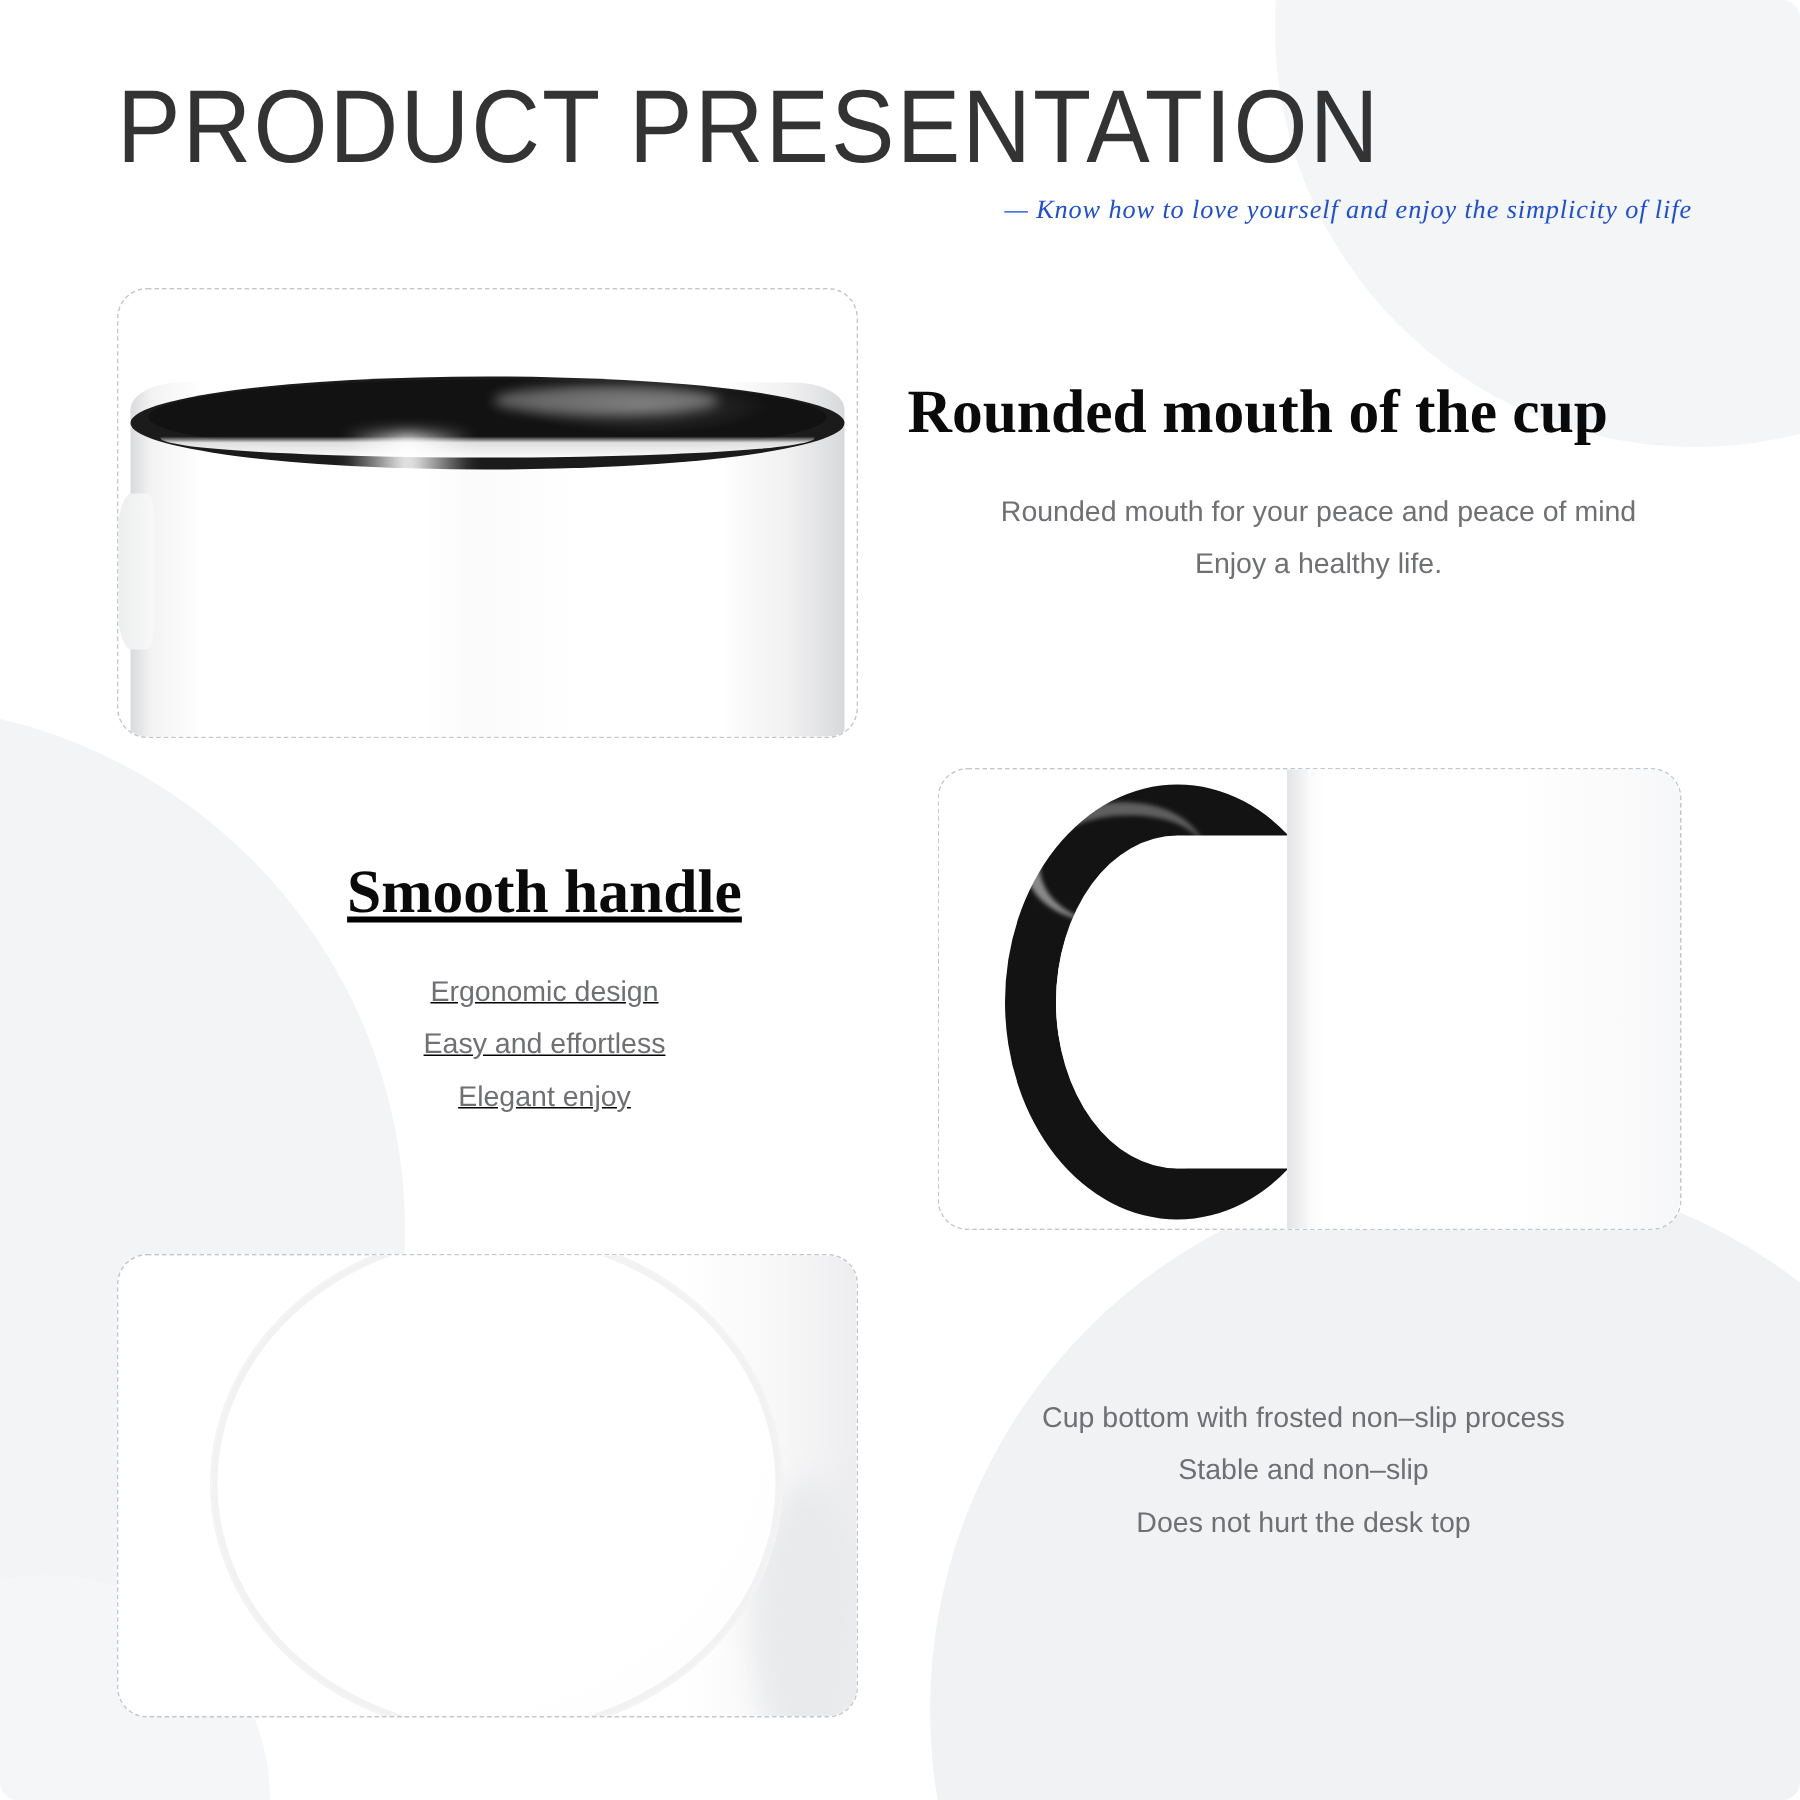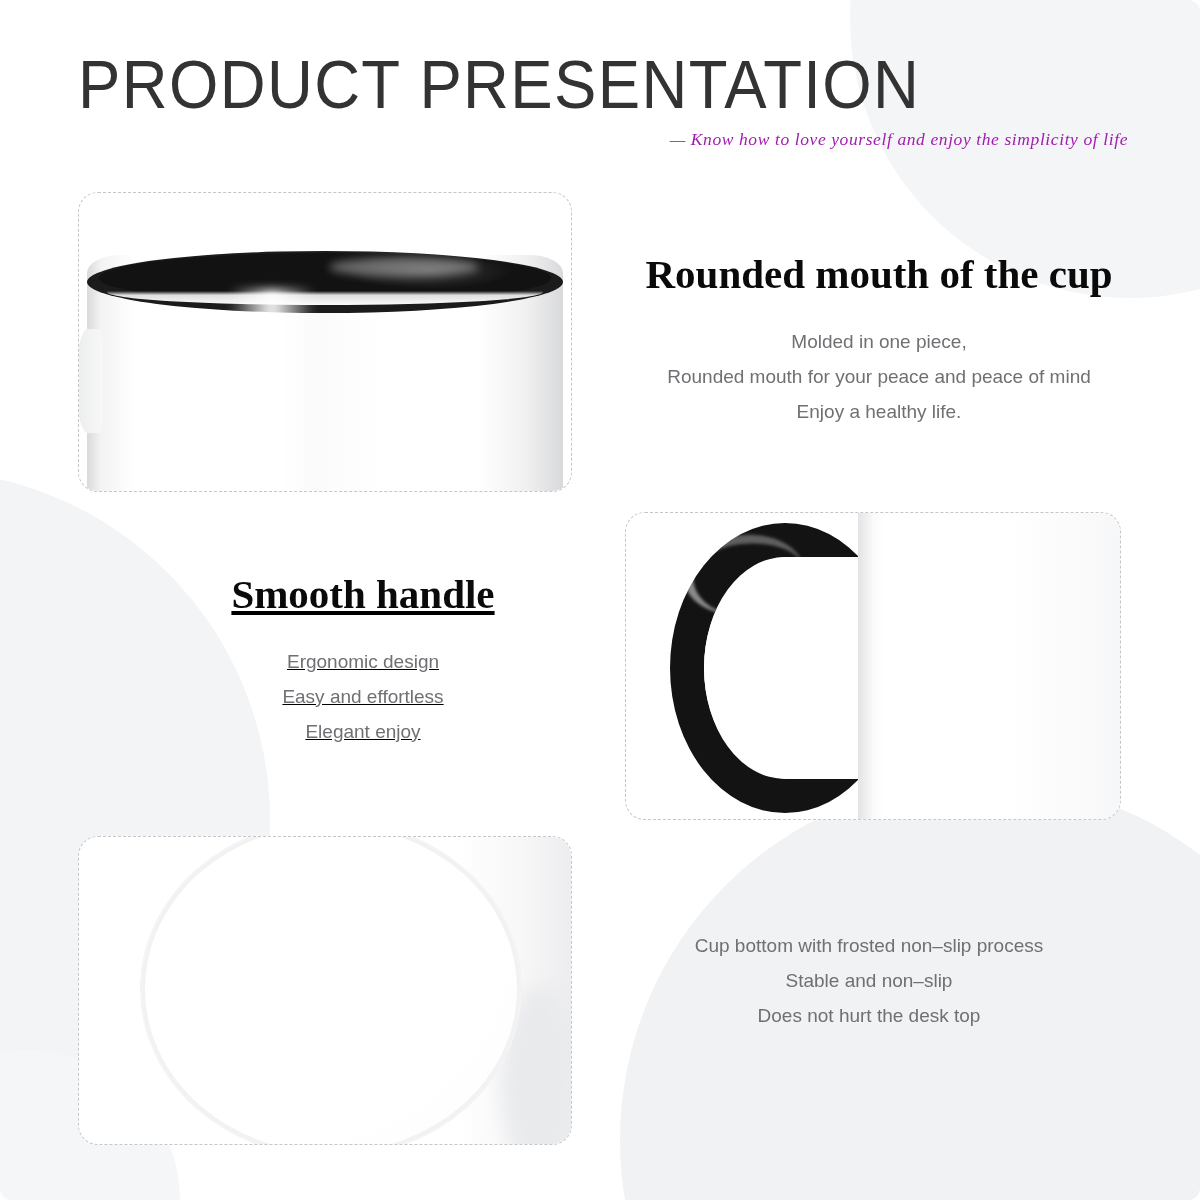--- a/index.html
+++ b/index.html
@@ -76,21 +76,21 @@
     transform-origin: left center;
   }
   #page-subtitle {
     position: absolute;
     right: 72px;
     top: 129px;
     font-family: "Liberation Serif", "DejaVu Serif", serif;
     font-style: italic;
     font-size: 17.5px;
     letter-spacing: 0.6px;
-    color: #a21caf;
+    color: #1d4ed8;
     white-space: nowrap;
   }
 
   
   .photo-frame {
     position: absolute;
     border: 1px dashed #c3c6cb;
     border-radius: 20px;
     background: #ffffff;
     overflow: hidden;
@@ -294,21 +294,21 @@
   .caption-lines {
     margin-top: 26px;
     font-family: "Liberation Sans", sans-serif;
     font-size: 19px;
     line-height: 35px;
     color: #6f7073;
   }
   .caption-lines div { white-space: nowrap; }
 
   #caption-mouth  { left: 605px; top: 250px;  width: 548px; text-align: center; }
-  #caption-mouth .caption-title { text-align: center; }
+  #caption-mouth .caption-title { text-align: left; }
   #caption-handle { left: 88px;  top: 570px;  width: 550px; text-align: center; text-decoration: underline; }
   #caption-bottom { left: 595px; top: 902px;  width: 548px; text-align: center; }
 </style>
 </head>
 <body>
 
 <div id="page">
 
   <div class="blob" id="blob-top-right"></div>
   <div class="blob" id="blob-left"></div>
@@ -328,21 +328,20 @@
       <div class="mouth-interior"></div>
       <div class="mouth-rim-sheen"></div>
       <div class="mouth-rim-highlight"></div>
       <div class="mouth-gloss"></div>
     </div>
   </div>
 
   <div class="caption" id="caption-mouth">
     <div class="caption-title">Rounded mouth of the cup</div>
     <div class="caption-lines">
-      <div>Molded in one piece,</div>
       <div>Rounded mouth for your peace and peace of mind</div>
       <div>Enjoy a healthy life.</div>
     </div>
   </div>
 
   <div class="caption" id="caption-handle">
     <div class="caption-title">Smooth handle</div>
     <div class="caption-lines">
       <div>Ergonomic design</div>
       <div>Easy and effortless</div>

